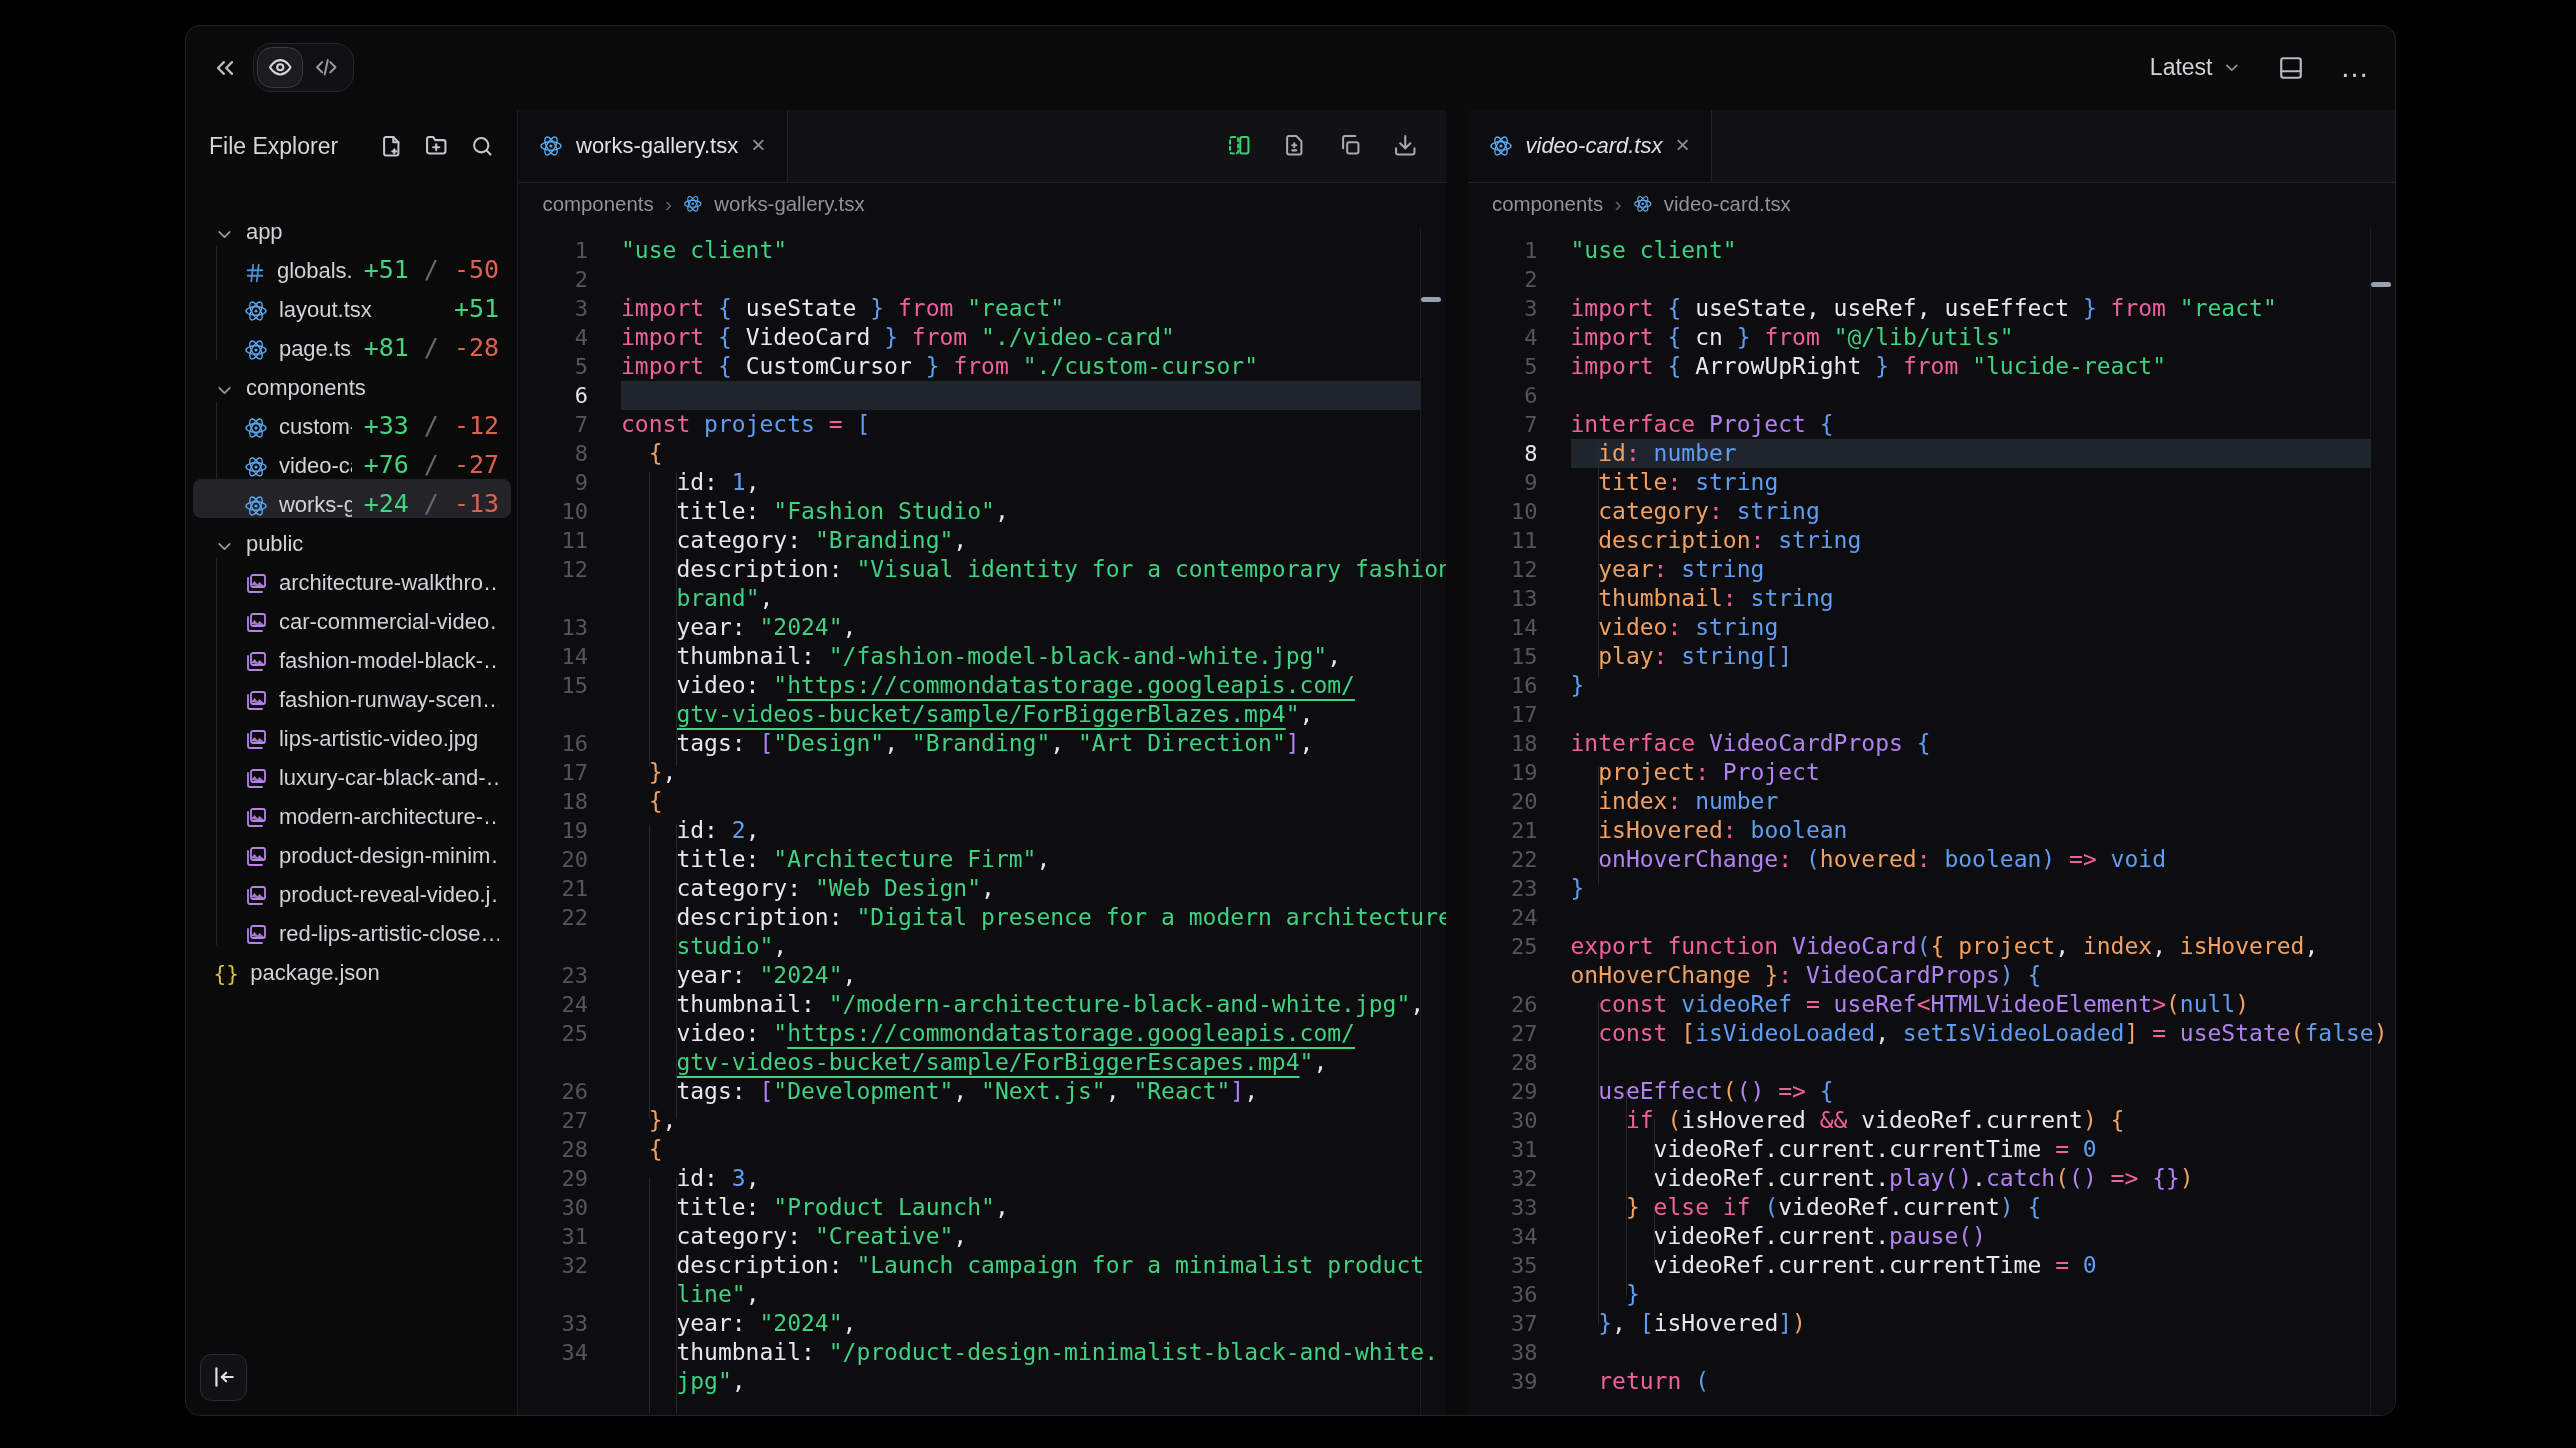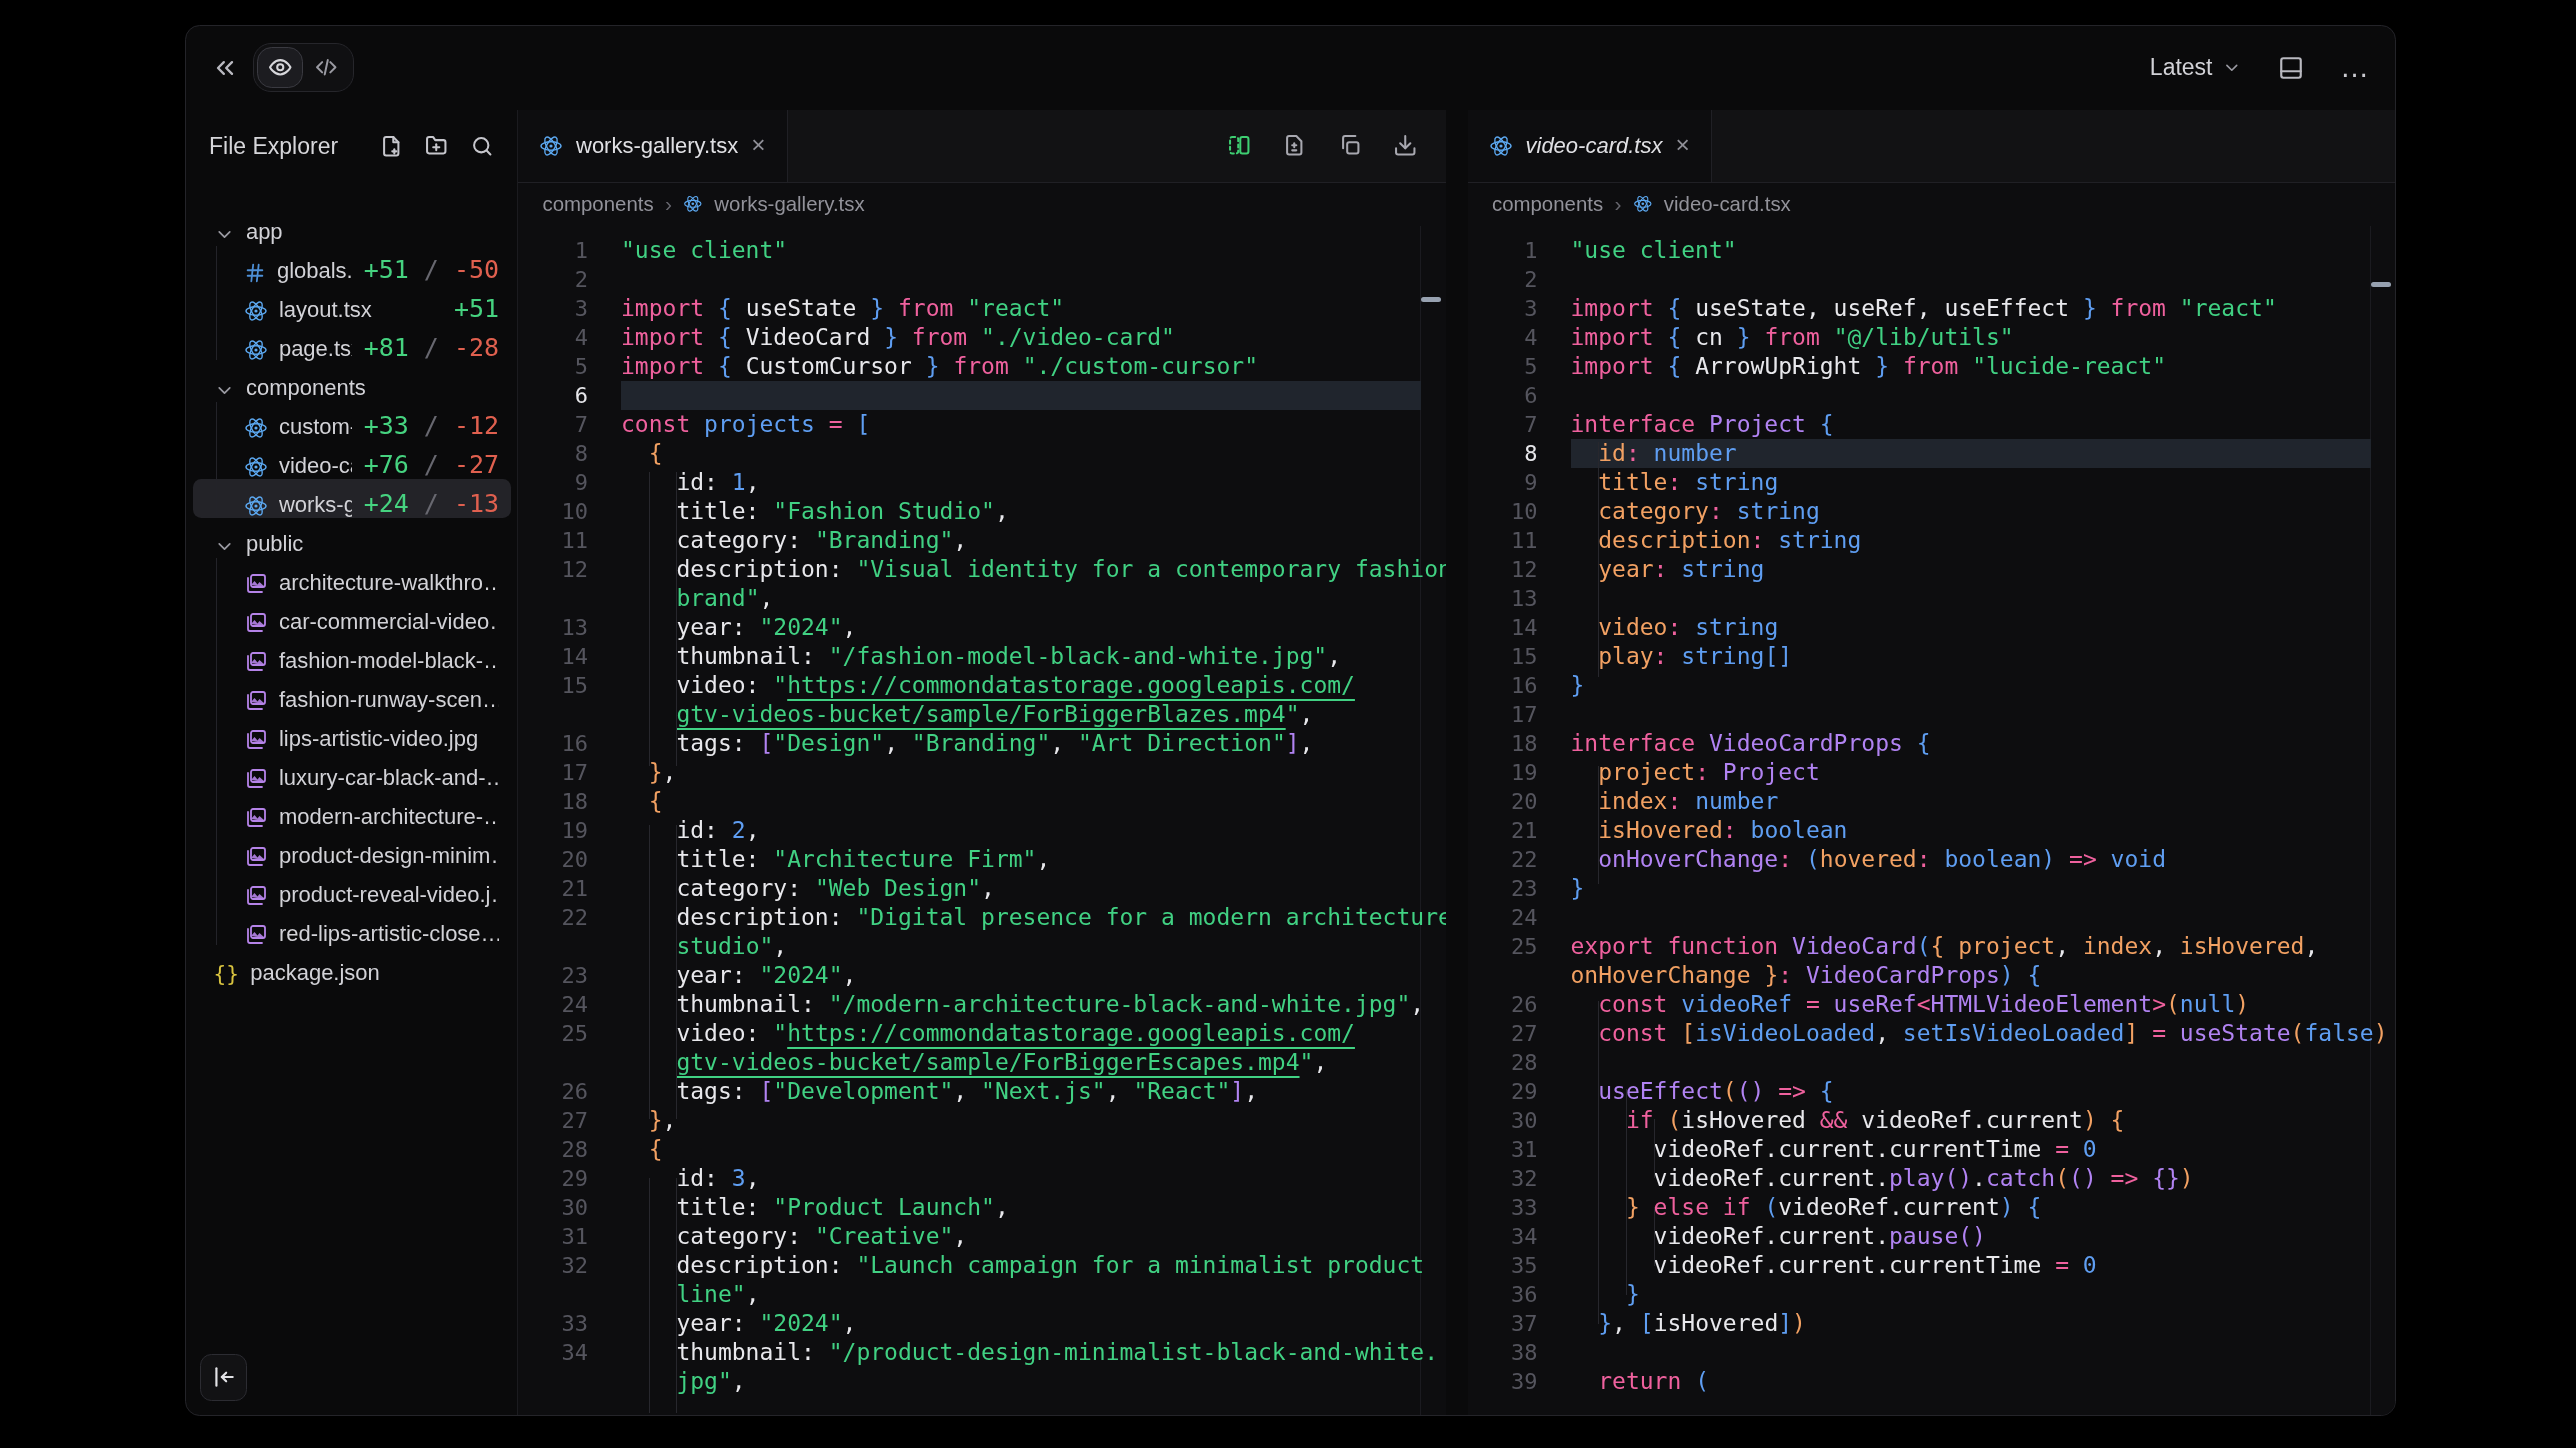--- a/index.html
+++ b/index.html
@@ -679,20 +679,21 @@
               <div class="crow">
                 <span class="gutter">11</span>
                 <span class="lbody"><span class="c-o">  description</span><span class="c-k">: </span><span class="c-b">string</span></span>
               </div>
               <div class="crow">
                 <span class="gutter">12</span>
                 <span class="lbody"><span class="c-o">  year</span><span class="c-k">: </span><span class="c-b">string</span></span>
               </div>
               <div class="crow">
                 <span class="gutter">13</span>
+                <span class="lbody"><span class="c-o">  thumbnail</span><span class="c-k">: </span><span class="c-b">string</span></span>
               </div>
               <div class="crow">
                 <span class="gutter">14</span>
                 <span class="lbody"><span class="c-o">  video</span><span class="c-k">: </span><span class="c-b">string</span></span>
               </div>
               <div class="crow">
                 <span class="gutter">15</span>
                 <span class="lbody"><span class="c-o">  play</span><span class="c-k">: </span><span class="c-b">string[]</span></span>
               </div>
               <div class="crow">

